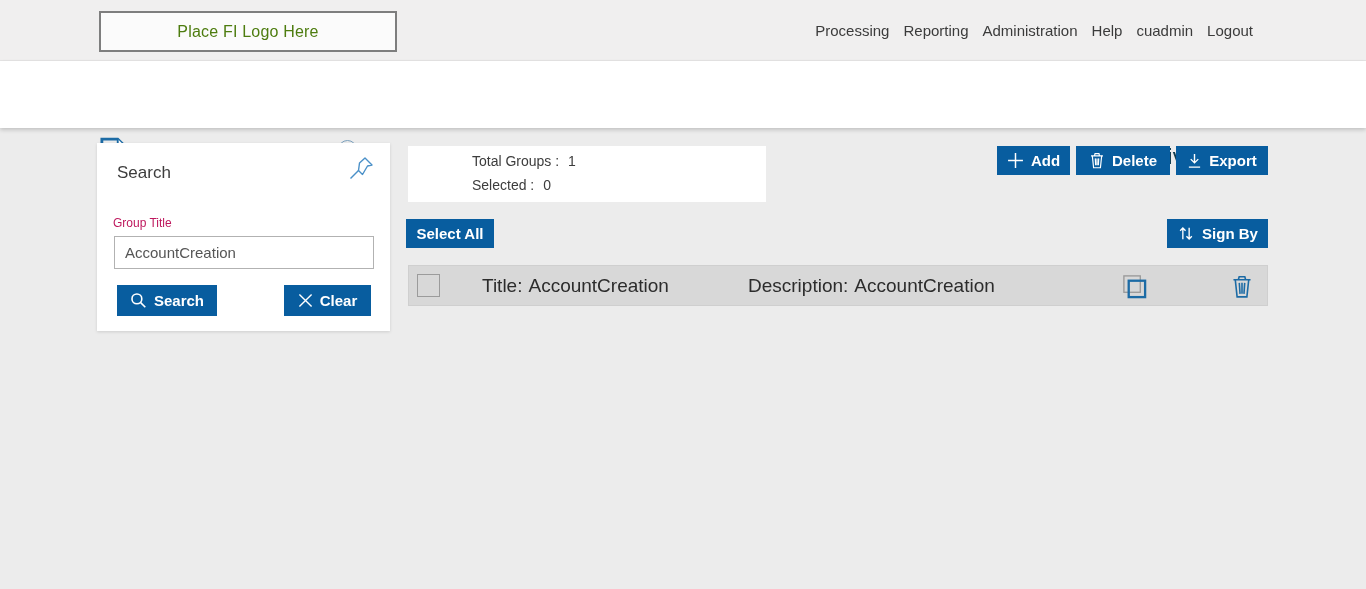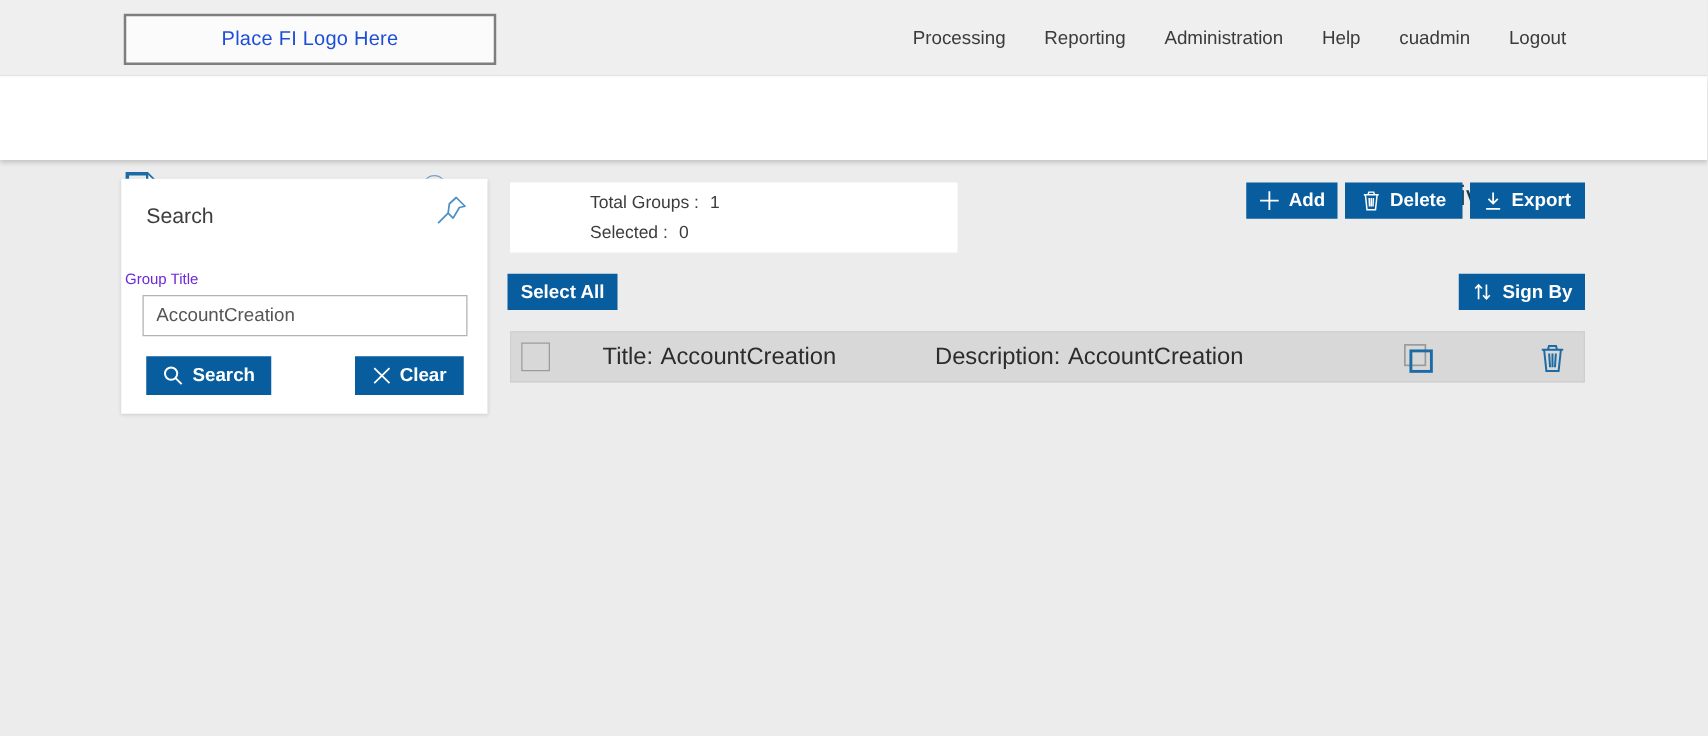--- a/index.html
+++ b/index.html
@@ -14,25 +14,25 @@
 
   
   .topbar {
     position:absolute; left:0; top:0; width:1366px; height:61px;
     background:#f0efef; border-bottom:1px solid #e6e5e5;
   }
   .logo-box {
     position:absolute; left:99px; top:11px; width:298px; height:41px;
     background:#fbfbfb; border:2px solid #7e7e7e;
     display:flex; align-items:center; justify-content:center;
-    font-size:16px; color:#1d4ed8; letter-spacing:.2px;
+    font-size:16px; color:#4d7c0f; letter-spacing:.2px;
   }
   .topnav {
     position:absolute; right:113px; top:0; height:61px;
-    display:flex; align-items:center; gap:31px;
+    display:flex; align-items:center; gap:14px;
   }
   .topnav a {
     font-size:15px; color:#3b3b3b; text-decoration:none; cursor:pointer; white-space:nowrap;
   }
 
   
   .pageheader {
     position:absolute; left:0; top:61px; width:1366px; height:67px;
     background:#ffffff; box-shadow:0 2px 4px rgba(0,0,0,.18);
   }
@@ -57,21 +57,21 @@
   
   .search-card {
     position:absolute; left:97px; top:143px; width:293px; height:188px;
     background:#ffffff; box-shadow:0 1px 3px rgba(0,0,0,.13);
   }
   .search-card .card-title {
     position:absolute; left:20px; top:20px; font-size:17px; color:#3d3d3d;
   }
   .pin-icon { position:absolute; right:16px; top:12px; width:26px; height:26px; cursor:pointer; }
   .group-title-label {
-    position:absolute; left:3px; top:73px; font-size:12px; color:#6d28d9;
+    position:absolute; left:16px; top:73px; font-size:12px; color:#be185d;
   }
   .group-title-input {
     position:absolute; left:17px; top:93px; width:260px; height:33px;
     border:1px solid #b2b2b2; background:#fff; padding:0 10px;
     font-family:"Liberation Sans", sans-serif; font-size:15px; color:#555;
   }
 
   
   .btn {
     display:inline-flex; align-items:center; justify-content:center; gap:7px;

